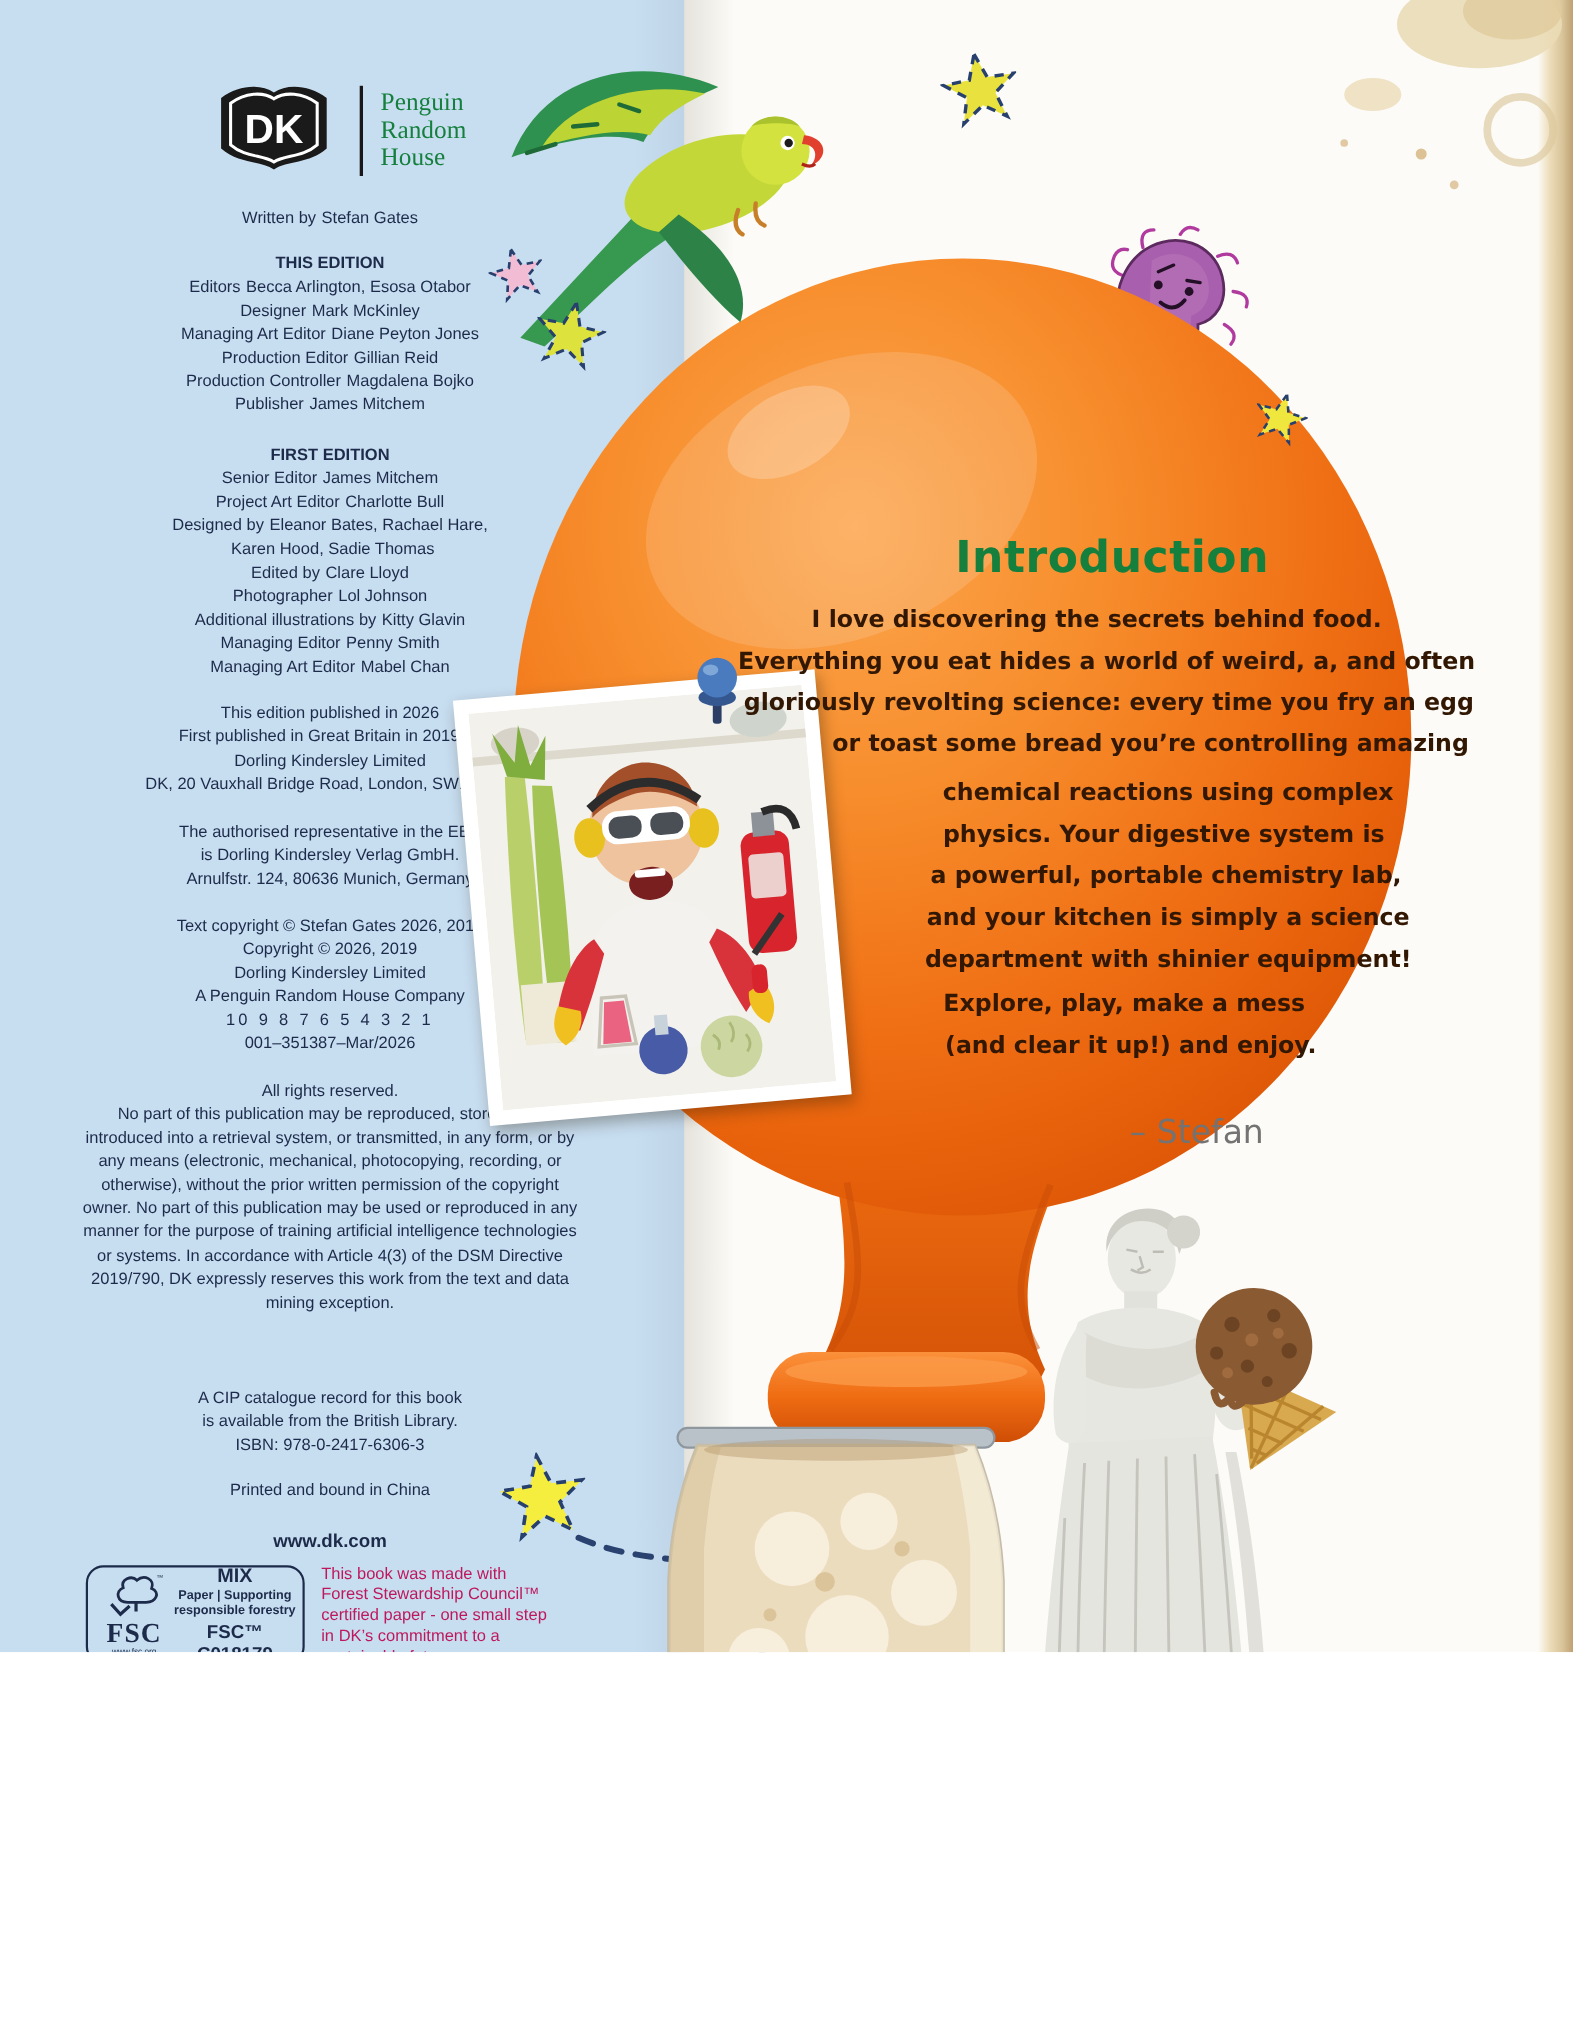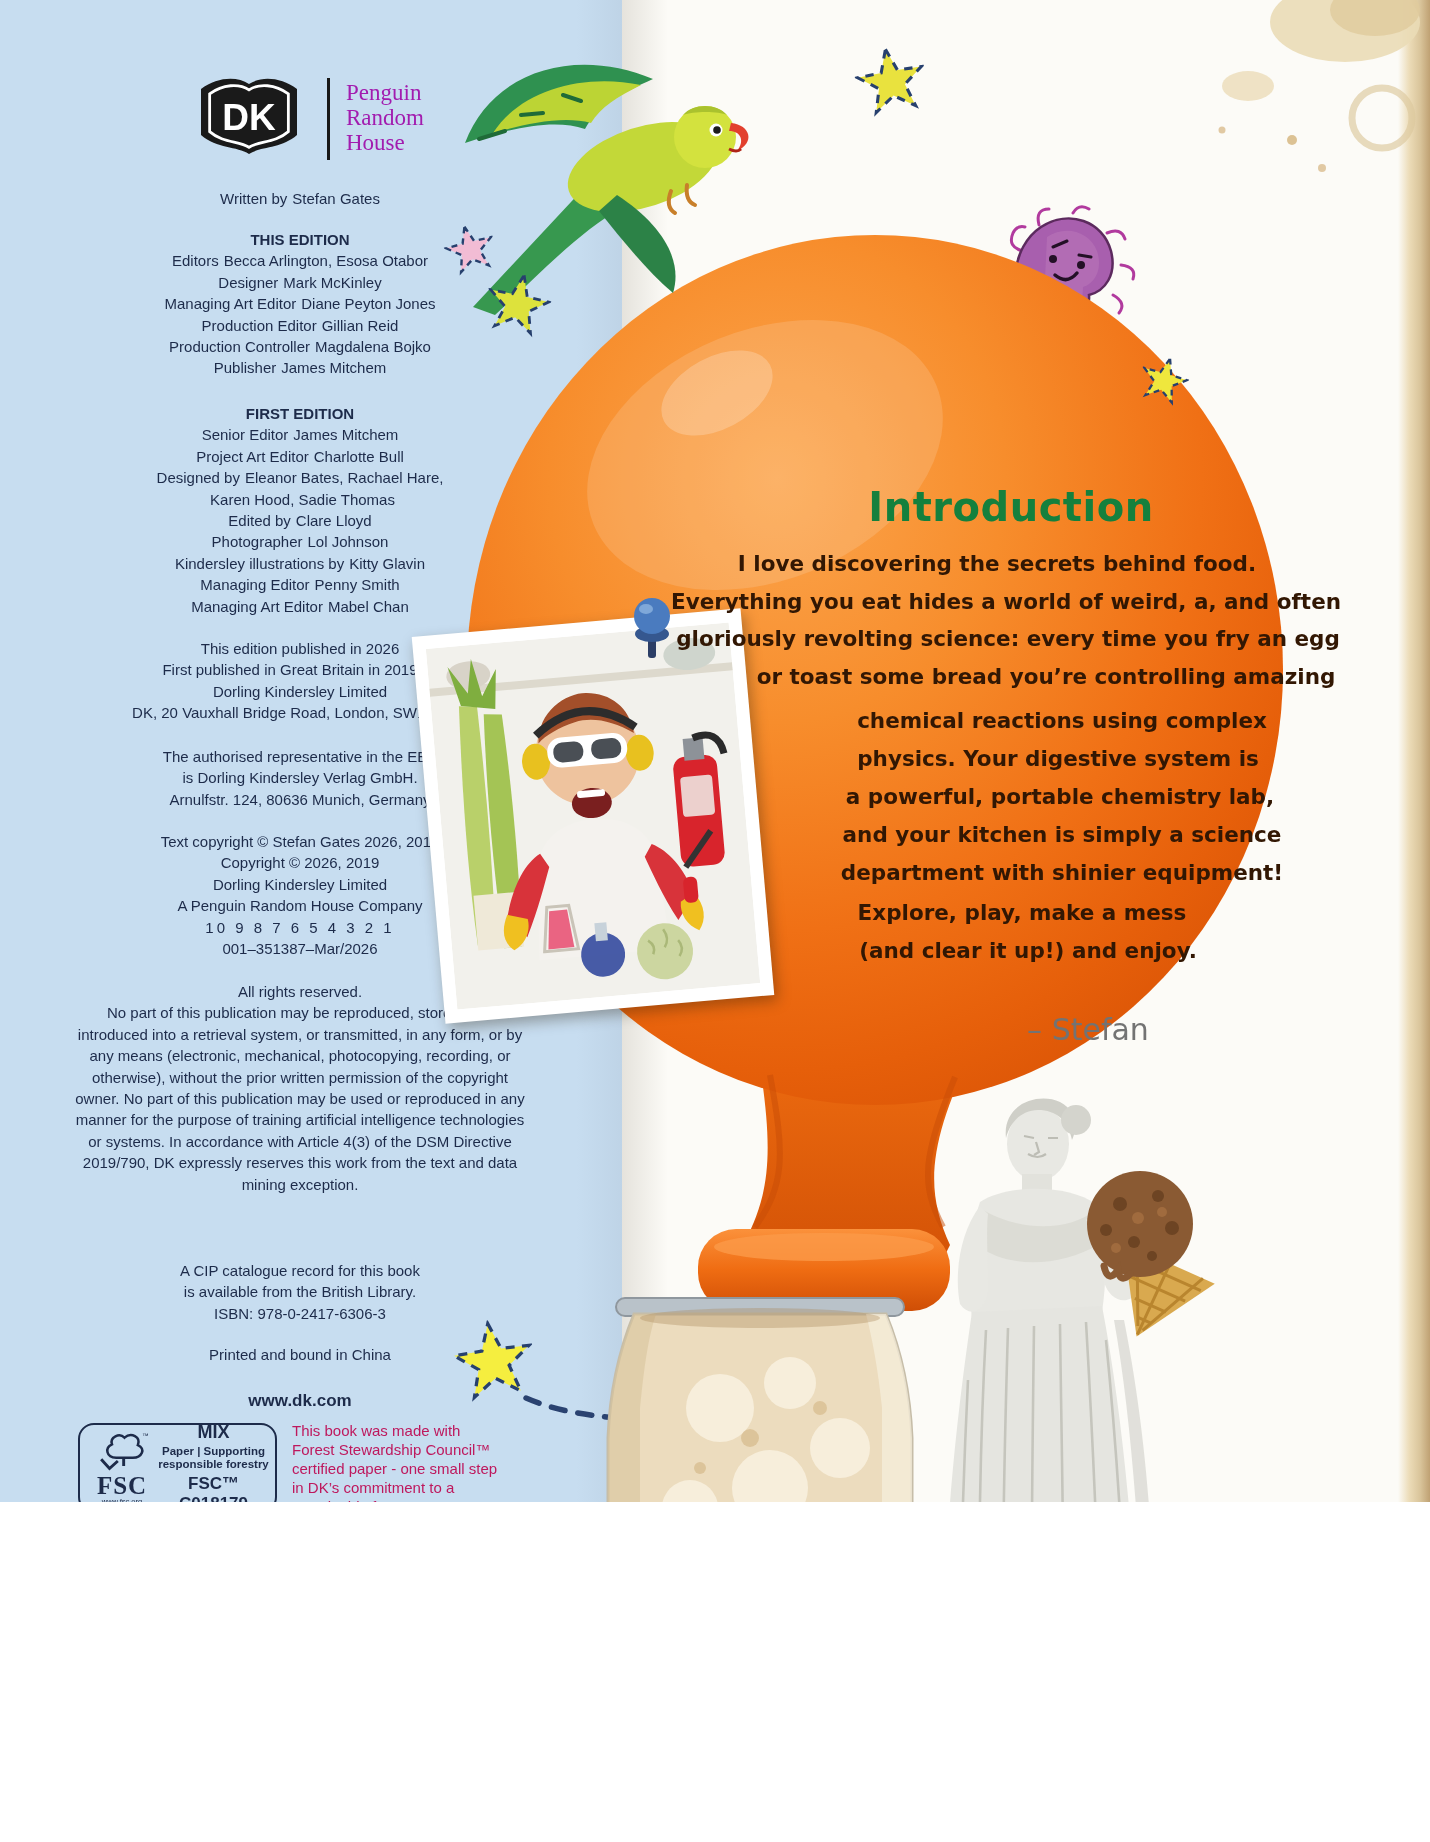--- a/index.html
+++ b/index.html
@@ -15,21 +15,21 @@
      background:linear-gradient(to right,rgba(255,255,255,0),rgba(90,100,120,.08));}
 
   
   .page-edge{left:1398px;top:0;width:32px;height:1842px;z-index:2;
      background:linear-gradient(to right,rgba(233,218,182,0),#ecdcb8 35%,#d9c49a 70%,#bfa173);}
 
   
   .cred{color:#1d2b4a;text-align:center;font-size:15px;line-height:21.4px;z-index:3;}
   .lbl{font-weight:normal;margin-right:5px;}
   .chead{font-weight:bold;}
-  .imprint{font-family:"Liberation Serif",serif;font-size:23px;line-height:25px;color:#a21caf;}
+  .imprint{font-family:"Liberation Serif",serif;font-size:23px;line-height:25px;color:#15803d;}
   .dk-divider{width:3px;height:82px;background:#181818;}
   .numline{letter-spacing:3px;}
 
   
   .ititle{font-family:"DejaVu Sans",sans-serif;font-weight:800;font-size:40px;color:#15803d;
           transform:translateX(-50%);white-space:nowrap;z-index:8;letter-spacing:.5px;}
   .iline{font-family:"DejaVu Sans",sans-serif;font-weight:600;font-size:21.5px;color:#321703;
          transform:translateX(-50%);white-space:nowrap;z-index:8;}
   .isig{font-family:"DejaVu Sans",sans-serif;font-weight:400;font-size:30px;color:#737373;
         transform:translateX(-50%);white-space:nowrap;z-index:8;}
@@ -103,21 +103,21 @@
   </div>
 
   <div class="abs cred" style="left:80px;top:403px;width:440px;">
     <div class="chead">FIRST EDITION</div>
     <div><span class="lbl">Senior Editor</span><span>James Mitchem</span></div>
     <div><span class="lbl">Project Art Editor</span><span>Charlotte Bull</span></div>
     <div><span class="lbl">Designed by</span><span>Eleanor Bates, Rachael Hare,</span></div>
     <div><span class="lbl"></span><span>Karen Hood, Sadie Thomas</span></div>
     <div><span class="lbl">Edited by</span><span>Clare Lloyd</span></div>
     <div><span class="lbl">Photographer</span><span>Lol Johnson</span></div>
-    <div><span class="lbl">Kindersley illustrations by</span><span>Kitty Glavin</span></div>
+    <div><span class="lbl">Additional illustrations by</span><span>Kitty Glavin</span></div>
     <div><span class="lbl">Managing Editor</span><span>Penny Smith</span></div>
     <div><span class="lbl">Managing Art Editor</span><span>Mabel Chan</span></div>
   </div>
 
   <div class="abs cred" style="left:80px;top:638px;width:440px;">
     <div>This edition published in 2026</div>
     <div>First published in Great Britain in 2019 by</div>
     <div>Dorling Kindersley Limited</div>
     <div>DK, 20 Vauxhall Bridge Road, London, SW1V 2SA</div>
   </div>

